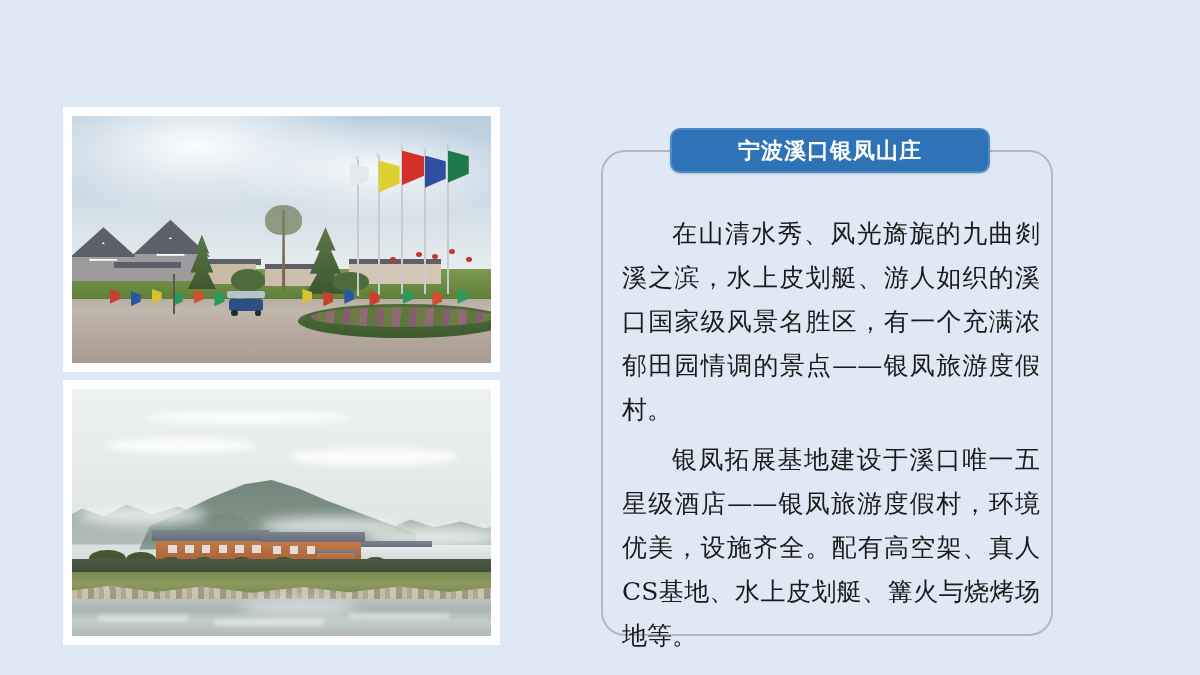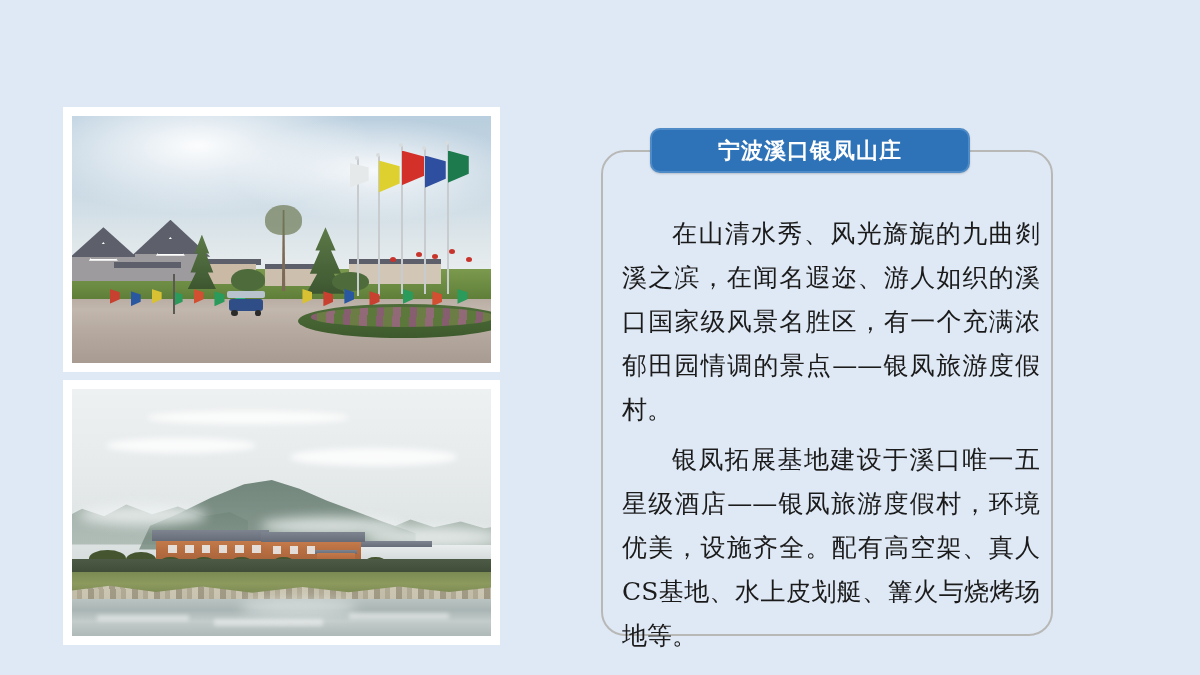--- a/index.html
+++ b/index.html
@@ -251,21 +251,21 @@
     top: 150px;
     width: 452px;
     height: 486px;
     border: 2px solid #b8b9b7;
     border-radius: 24px;
     box-sizing: border-box;
     background: transparent;
   }
   .card-badge {
     position: absolute;
-    left: 650px;
+    left: 670px;
     top: 128px;
     width: 320px;
     height: 45px;
     background: #2e73b8;
     border: 2px solid #4f8bc7;
     border-radius: 10px;
     box-sizing: border-box;
     display: flex;
     align-items: center;
     justify-content: center;
@@ -436,17 +436,17 @@
       <div class="p2-reflect" style="left:66%;bottom:7%;width:24%;height:2.5%;"></div>
       <div class="p2-mist" style="left:40%;bottom:8%;width:28%;height:7%;opacity:.7;"></div>
     </div>
   </div>
 
   <div class="text-card"></div>
 
   <div class="card-badge">宁波溪口银凤山庄</div>
 
   <div class="card-body">
-    <p>在山清水秀、风光旖旎的九曲剡溪之滨，在闻名遐迩、游人如织的溪口国家级风景名胜区，有一个充满浓郁田园情调的景点——银凤旅游度假村。</p>
+    <p>在山清水秀、风光旖旎的九曲剡溪之滨，水上皮划艇、游人如织的溪口国家级风景名胜区，有一个充满浓郁田园情调的景点——银凤旅游度假村。</p>
     <p>银凤拓展基地建设于溪口唯一五星级酒店——银凤旅游度假村，环境优美，设施齐全。配有高空架、真人CS基地、水上皮划艇、篝火与烧烤场地等。</p>
   </div>
 
 </div>
 
 </body></html>

